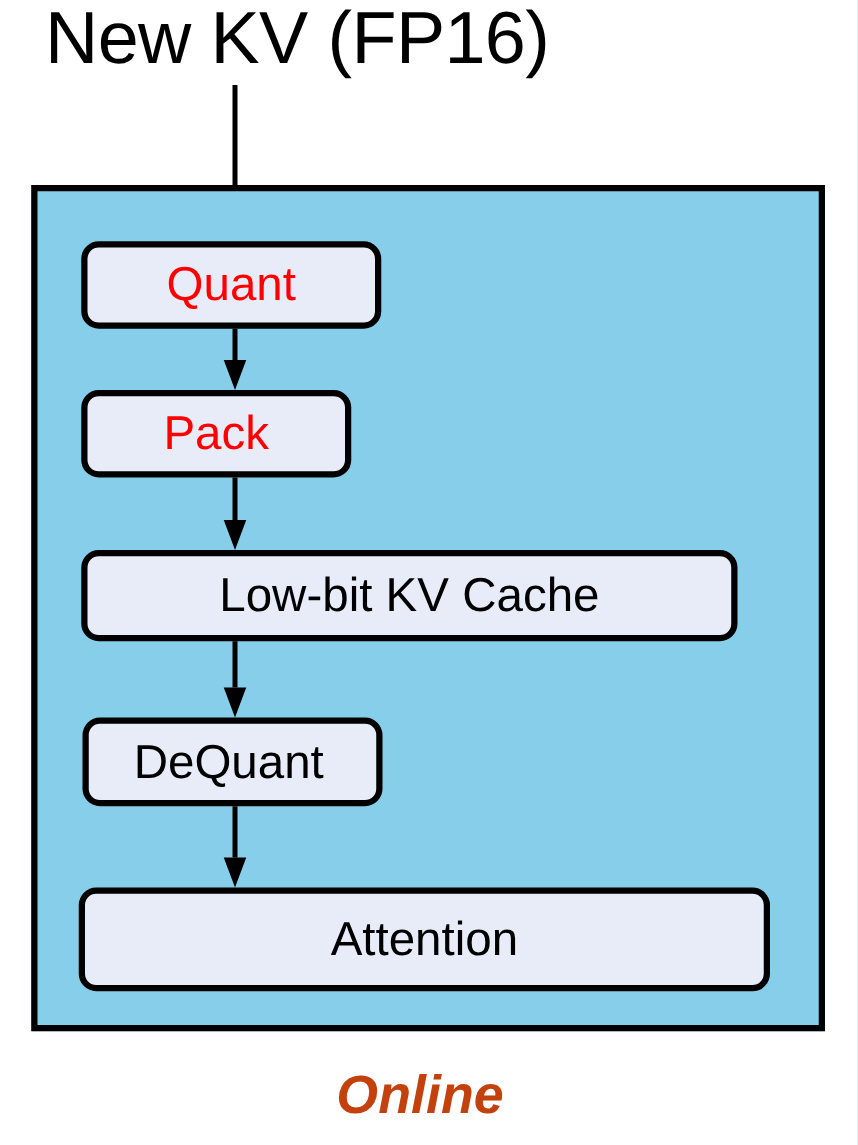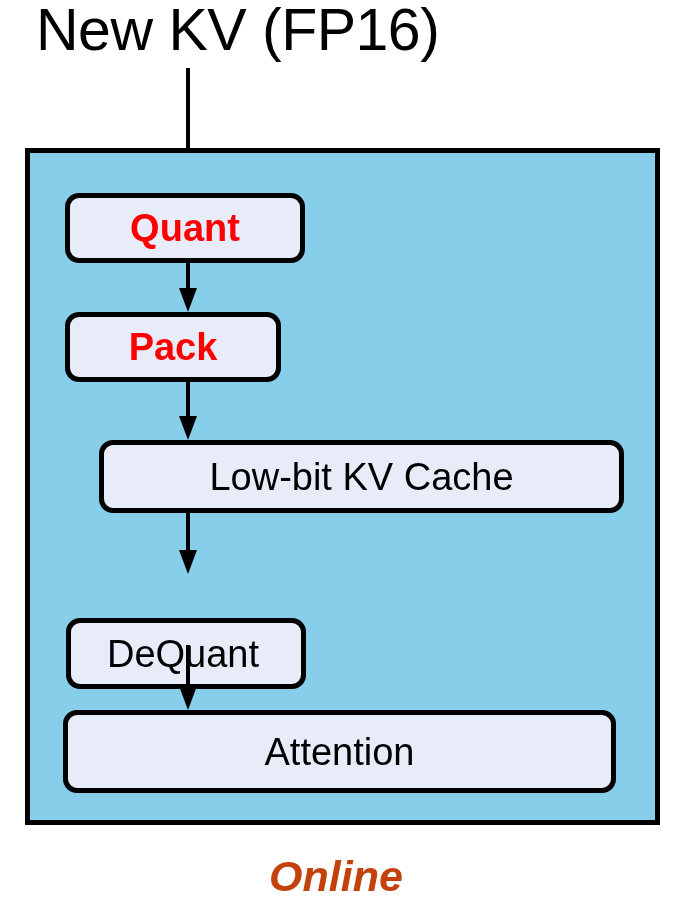--- a/index.html
+++ b/index.html
@@ -51,27 +51,27 @@
     display: flex;
     align-items: center;
     justify-content: center;
     color: #000000;
     font-size: 38px;
     line-height: 1;
     white-space: nowrap;
   }
   .proc-box.highlight {
     color: #FF0000;
-    font-weight: 700;
+    font-weight: 400;
   }
 
   #box-quant    { left: 65px;  top: 193px; width: 240px; height: 70px; }
   #box-pack     { left: 65px;  top: 312px; width: 216px; height: 70px; }
-  #box-cache    { left: 65px;  top: 440px; width: 525px; height: 73px; margin-left: 34px; }
-  #box-dequant  { left: 66px;  top: 574px; width: 240px; height: 71px; margin-top: 44px; }
+  #box-cache    { left: 65px;  top: 440px; width: 525px; height: 73px; }
+  #box-dequant  { left: 66px;  top: 574px; width: 240px; height: 71px; }
   #box-attention{ left: 63px;  top: 710px; width: 553px; height: 83px; }
 
   #box-dequant .proc-label { padding-right: 6px; }
 
   
   .arrow {
     position: absolute;
     left: 179px;
     width: 18px;
   }

